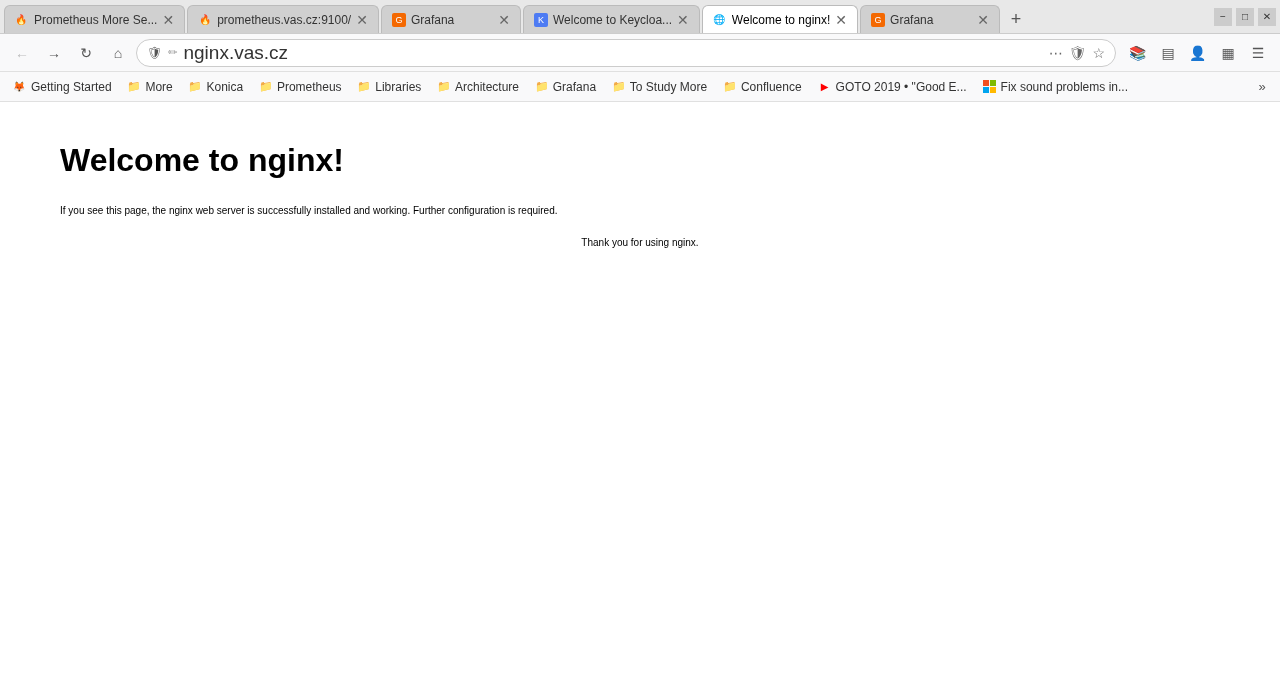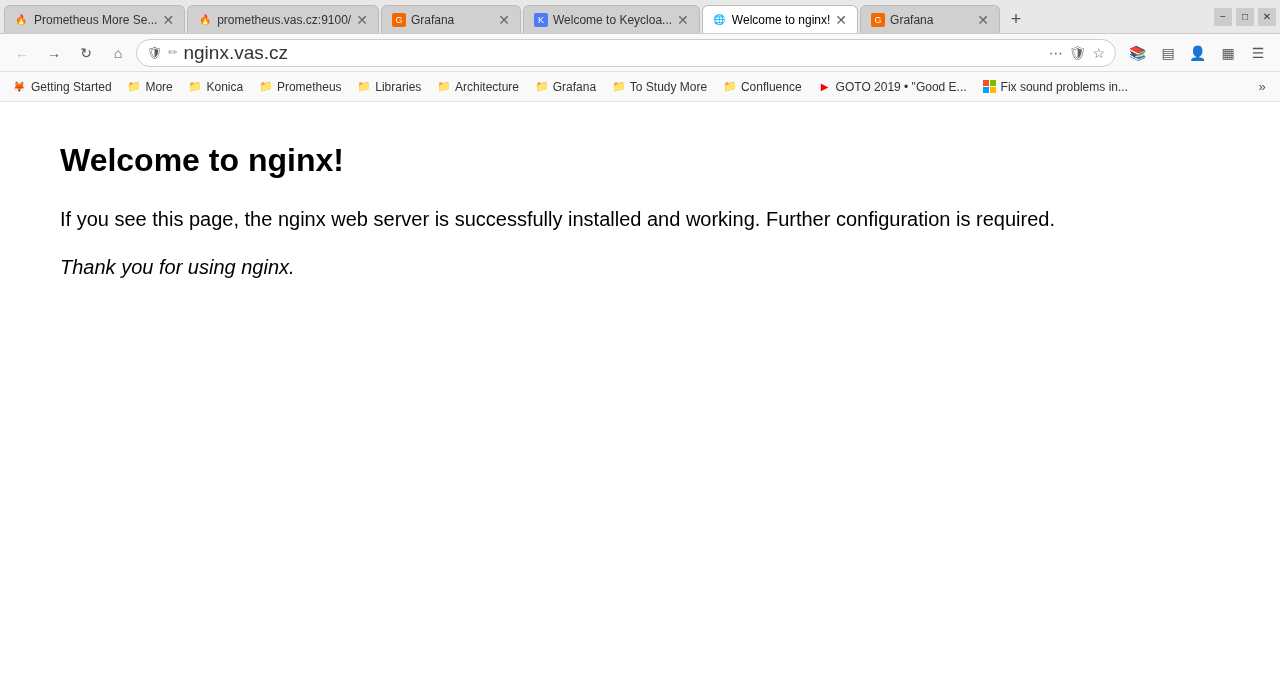--- a/index.html
+++ b/index.html
@@ -237,32 +237,32 @@
       overflow-y: auto;
       padding: 40px 60px;
     }
     .nginx-title {
       font-size: 32px;
       font-weight: bold;
       color: #000;
       margin-bottom: 24px;
     }
     .nginx-para {
-      font-size: 20px;
+      font-size: 10px;
       color: #000;
       line-height: 1.6;
       margin-bottom: 16px;
     }
     .nginx-link {
       color: #0000ee;
       text-decoration: underline;
       cursor: pointer;
     }
     .nginx-italic {
-      font-style: italic;
+      text-align: center;
     }
     .grafana-icon { background: #f46800; border-radius: 2px; }
     .ms-icon { display: grid; grid-template-columns: 1fr 1fr; width: 14px; height: 14px; gap: 1px; }
   </style>
 </head>
 <body>
 
 <div class="browser">
 
   <div class="title-bar">

